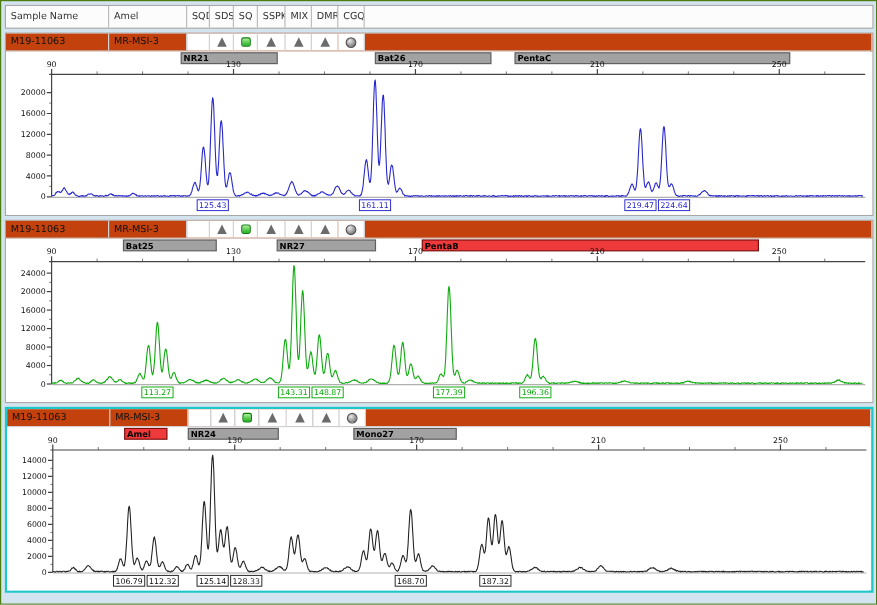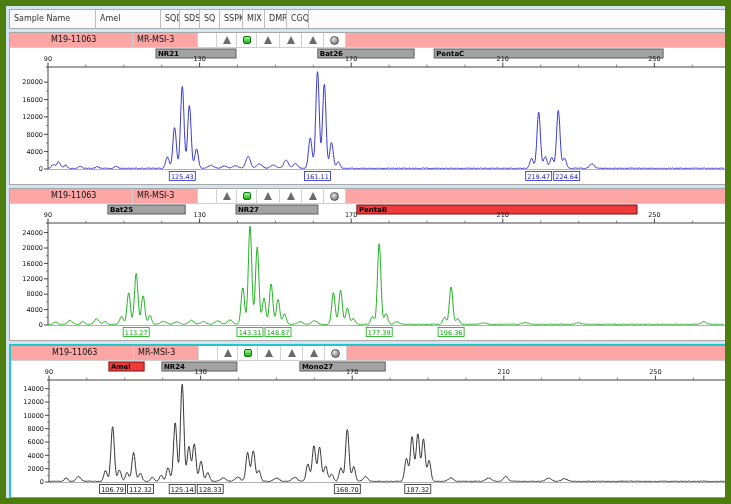--- a/index.html
+++ b/index.html
@@ -1,26 +1,26 @@
 <!DOCTYPE html>
 <html><head>
 <meta charset="utf-8">
 <style>
   html,body{margin:0;padding:0;background:#e8eef4;}
-  .app{position:relative;width:731px;height:504px;background:#d3e4f1;border:6px solid #4d7c0f;
+  .app{position:relative;width:731px;height:504px;background:#d3e4f1;border:1px solid #4d7c0f;
        box-sizing:border-box;font-family:"DejaVu Sans",sans-serif;overflow:hidden;}
   .content{position:absolute;left:3px;top:3px;width:724px;}
   .header-row{display:flex;height:20px;background:#fcfcfc;border:1px solid #a8a8a8;box-sizing:border-box;}
   .hcell{border-right:1px solid #bdbdbd;font-size:8px;color:#333;padding:4px 0 0 4px;box-sizing:border-box;
          overflow:hidden;white-space:nowrap;}
   .c0{width:86px}.c1{width:65px}.c2{width:19px}.c3{width:20px}.c4{width:20px}
   .c5{width:23px}.c6{width:22px}.c7{width:22px}.c8{width:22px}.c9{flex:1;border-right:none}
   .block{margin-top:3px;background:#fff;border:1px solid #a8a8a8;box-sizing:border-box;width:724px;}
   .block.selected{border:2px solid #1fc7cb;}
-  .sample-row{display:flex;height:14px;border-bottom:1px solid #cfcfcf;background:#fca5a5;padding-left:37px;}
+  .sample-row{display:flex;height:14px;border-bottom:1px solid #cfcfcf;background:#c2410c;}
   .scell{font-size:8px;color:#111;padding-left:4px;box-sizing:border-box;border-right:1px solid #d2d2d2;
          line-height:13px;white-space:nowrap;overflow:hidden;}
   .icon-cell{display:flex;align-items:center;justify-content:center;border-right:1px solid #d2d2d2;
              box-sizing:border-box;background:#fff;}
   .tri{width:0;height:0;border-left:4px solid transparent;border-right:4px solid transparent;
        border-bottom:8px solid #6b6b6b;display:inline-block;}
   .gsq{width:8px;height:8px;background:linear-gradient(180deg,#a9ef96,#1eb31e);border:1px solid #0a7a0a;
        border-radius:2px;display:inline-block;box-sizing:border-box;}
   .sph{width:9px;height:9px;border-radius:50%;border:1px solid #555;box-sizing:border-box;display:inline-block;
        background:radial-gradient(circle at 35% 30%,#e9e9e9,#9a9a9a 55%,#5f5f5f);}

